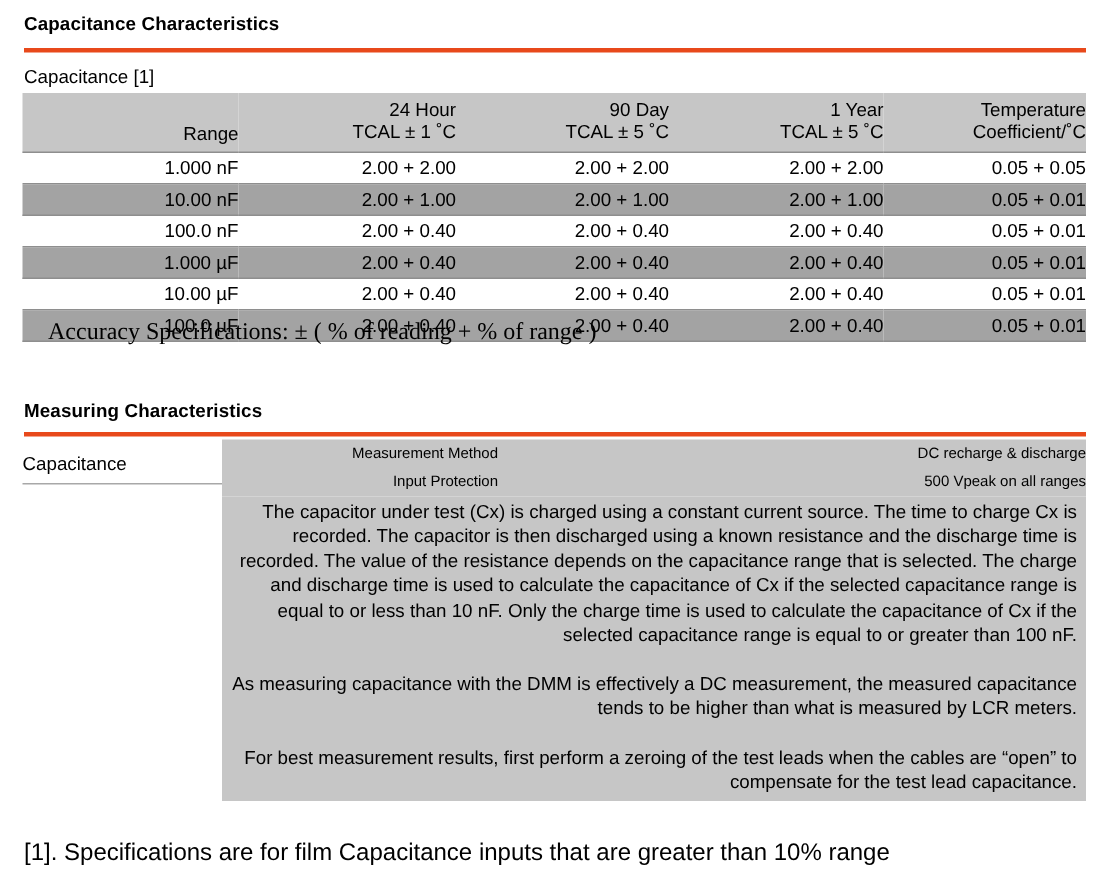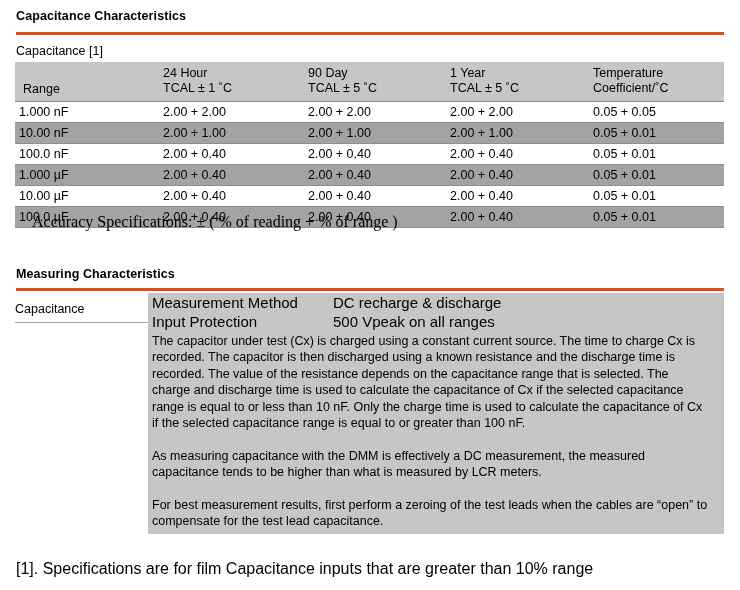--- a/index.html
+++ b/index.html
@@ -3,21 +3,21 @@
 <meta charset="utf-8">
 <style>
   html,body{margin:0;padding:0;}
   body{
     width:740px;height:590px;
     background:#ffffff;
     font-family:"Liberation Sans","DejaVu Sans",sans-serif;
     color:#000000;
     overflow:hidden;
   }
-  .page{position:relative;width:676px;height:590px;}
+  .page{position:relative;width:676px;height:590px;text-align:right;}
 
   
   .sec-head{
     position:absolute;
     left:16px;
     font-size:12.5px;
     font-weight:bold;
     letter-spacing:0.1px;
     white-space:nowrap;
   }
@@ -80,21 +80,21 @@
     font-size:16px;
     white-space:nowrap;
     font-family:Liberation Serif, serif;
   }
 
   
   .meas{
     position:absolute;
     left:15px;
     width:709px;
-    font-size:15px;
+    font-size:10px;
   }
   .meas-row{
     position:relative;
     display:flex;
     height:19px;
     line-height:19px;
   }
   .meas-left{
     width:133px;
     flex:0 0 133px;
@@ -121,21 +121,21 @@
     background:#a8a8a8;
   }
   .para-block{
     position:absolute;
     left:148px;
     width:576px;
     background:#c6c6c6;
     font-size:12.5px;
     line-height:16.4px;
     box-sizing:border-box;
-    padding:2px 16px 4px 4px;
+    padding:2px 6px 4px 4px;
   }
   .para-block p{margin:0;}
   .para-gap{height:16.4px;}
 
   .footnote{
     position:absolute;
     left:16px;
     font-size:16px;
     white-space:nowrap;
   }

